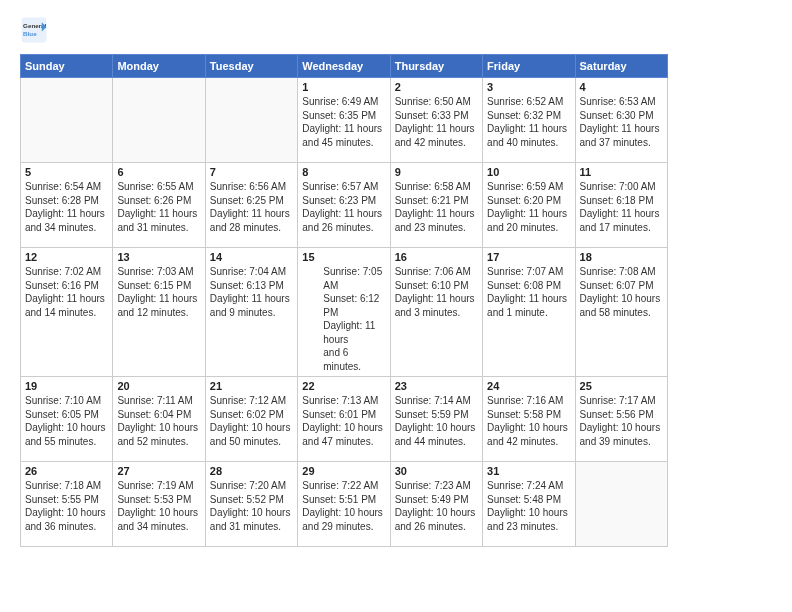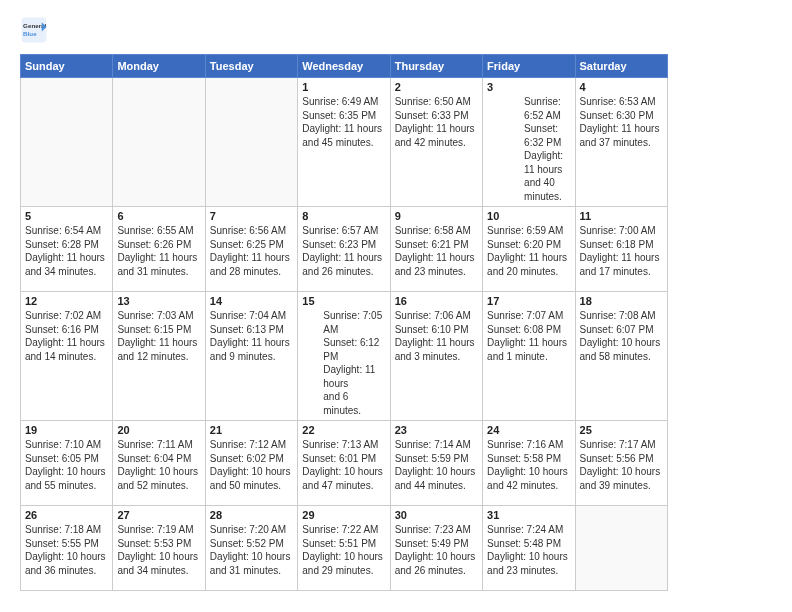--- a/index.html
+++ b/index.html
@@ -127,21 +127,21 @@
           </td>
           <td>
             <span class="day-num">2</span>
             <div class="cell-content" style="white-space: pre-line;">Sunrise: 6:50 AM
 Sunset: 6:33 PM
 Daylight: 11 hours
 and 42 minutes.</div>
           </td>
           <td>
             <span class="day-num">3</span>
-            <div class="cell-content" style="white-space: pre-line; margin-left: 37px;">Sunrise: 6:52 AM
+            <div class="cell-content" style="white-space: pre-line;">Sunrise: 6:52 AM
 Sunset: 6:32 PM
 Daylight: 11 hours
 and 40 minutes.</div>
           </td>
           <td>
             <span class="day-num">4</span>
             <div class="cell-content" style="white-space: pre-line;">Sunrise: 6:53 AM
 Sunset: 6:30 PM
 Daylight: 11 hours
 and 37 minutes.</div>

